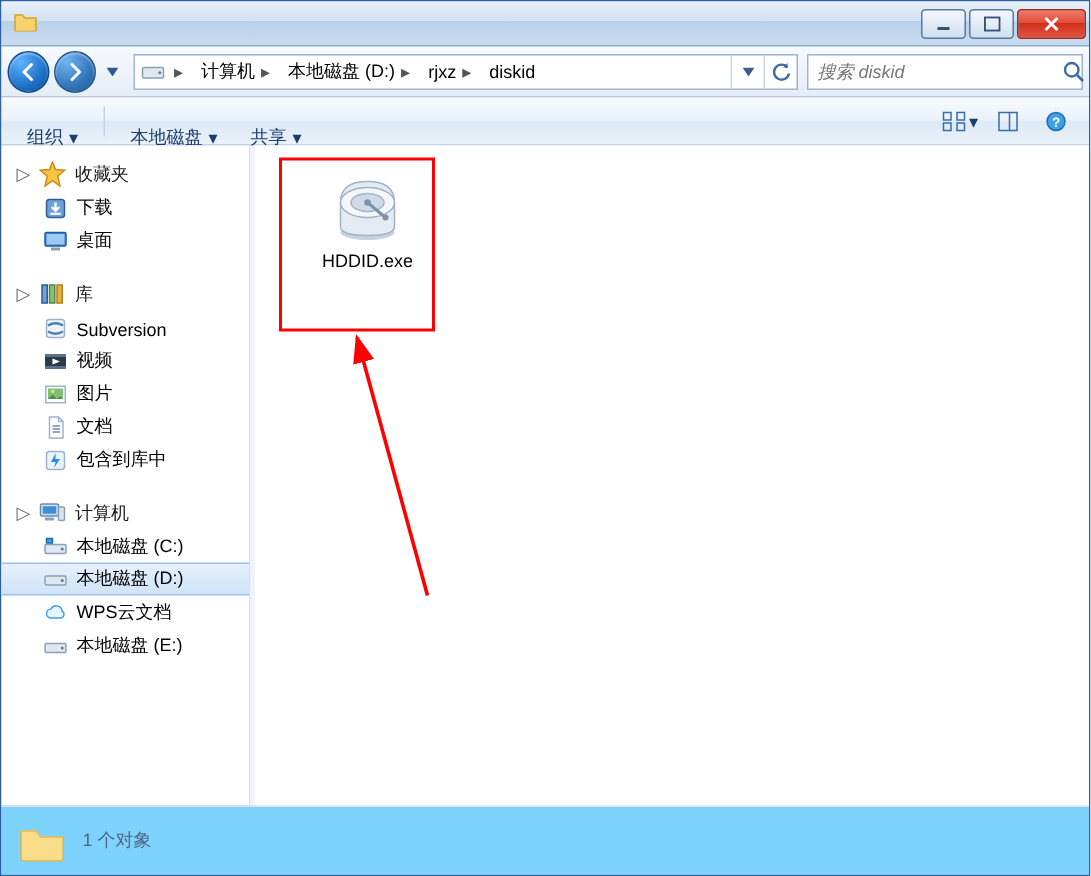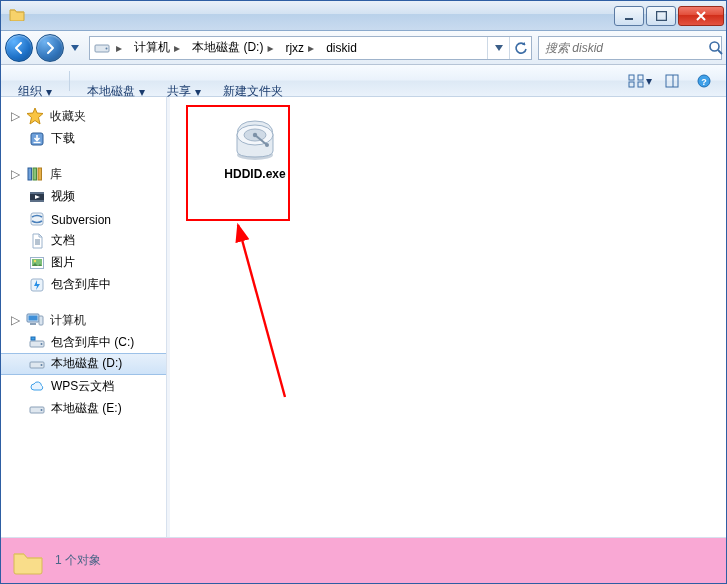--- a/index.html
+++ b/index.html
@@ -158,21 +158,21 @@
   .file-name { font-size:12px; color:#000; margin-top:4px; line-height:1.25; word-break:break-all; }
   
   .annot-rect {
     position:absolute; border:2px solid #ff0000; pointer-events:none;
   }
   .annot-arrow { position:absolute; pointer-events:none; }
   
   .detailsbar {
     height: 46px; border-top:1px solid #d7e1ee;
     display:flex; align-items:center; padding: 4px 10px; gap:10px;
-    background:#f9a8d4;
+    background:#7dd3fc;
   }
   .details-icon { width:34px; height:34px; }
   .details-text { color:#4b6688; }
 </style>
 </head>
 <body>
 
 <div class="window">
 
   <div class="titlebar">
@@ -279,23 +279,20 @@
     </div>
     <div class="tb-sep"></div>
     <div class="tb-btn">
       <span>本地磁盘</span>
       <span class="tb-drop">▾</span>
     </div>
     <div class="tb-btn">
       <span>共享</span>
       <span class="tb-drop">▾</span>
     </div>
-    <div class="tb-btn">
-      <span>新建文件夹</span>
-    </div>
     <div class="tb-right">
       <div class="tb-iconbtn">
         <svg width="16" height="14" viewBox="0 0 16 14">
             <rect x="1" y="1" width="5" height="5" fill="none" stroke="#3b6ca5"></rect>
             <rect x="10" y="1" width="5" height="5" fill="none" stroke="#3b6ca5"></rect>
             <rect x="1" y="8" width="5" height="5" fill="none" stroke="#3b6ca5"></rect>
             <rect x="10" y="8" width="5" height="5" fill="none" stroke="#3b6ca5"></rect>
           </svg>
         <span class="tb-drop" style="margin-left:2px;">▾</span>
       </div>
@@ -330,77 +327,87 @@
         </div>
         <div class="node">
           <span class="icon16">
             <svg viewBox="0 0 16 16" width="16" height="16">
                 <rect x="2" y="2" width="12" height="12" rx="2" fill="#6ea0da" stroke="#2d5c97"></rect>
                 <path d="M8 4 v5 M5.5 7 L8 9.5 L10.5 7" stroke="#fff" stroke-width="1.6" fill="none"></path>
                 <line x1="4.5" y1="11.5" x2="11.5" y2="11.5" stroke="#fff" stroke-width="1.4"></line>
               </svg>
           </span>
           <span>下载</span>
+        </div>
+        <div class="node">
+          <span class="icon16">
+            <svg viewBox="0 0 16 16" width="16" height="16">
+                <rect x="1" y="2" width="14" height="9" rx="1" fill="#3f8fd8" stroke="#1d5c9b"></rect>
+                <rect x="2" y="3" width="12" height="7" fill="#9ec8f0"></rect>
+                <rect x="5" y="12" width="6" height="2" fill="#8aa0b8"></rect>
+              </svg>
+          </span>
+          <span>桌面</span>
         </div>
       </div>
 
       <div class="group">
         <div class="group-head">
           <span class="disclosure">▷</span>
           <span class="icon18">
             <svg viewBox="0 0 18 18" width="18" height="18">
                 <rect x="2" y="3" width="3.5" height="12" fill="#6ea0da" stroke="#2d5c97"></rect>
                 <rect x="7" y="3" width="3.5" height="12" fill="#88c27a" stroke="#4a8a3c"></rect>
                 <rect x="12" y="3" width="3.5" height="12" fill="#e6b04a" stroke="#b07f22"></rect>
               </svg>
           </span>
           <span>库</span>
         </div>
         <div class="node">
           <span class="icon16">
             <svg viewBox="0 0 16 16" width="16" height="16">
+                <rect x="2" y="2" width="12" height="12" rx="2" fill="#eef3f8" stroke="#9cb3cc"></rect>
+                <path d="M3 6 q5 -3 10 0 M3 10 q5 3 10 0" stroke="#4a80bb" fill="none" stroke-width="1.6"></path>
+              </svg>
+          </span>
+          <span>Subversion</span>
+        </div>
+        <div class="node">
+          <span class="icon16">
+            <svg viewBox="0 0 16 16" width="16" height="16">
                 <rect x="1" y="3" width="14" height="10" rx="1" fill="#2d3a4c"></rect>
                 <rect x="1" y="3" width="14" height="2" fill="#5c6f87"></rect>
                 <rect x="1" y="11" width="14" height="2" fill="#5c6f87"></rect>
                 <path d="M6 6 l5 2 -5 2 z" fill="#fff"></path>
               </svg>
           </span>
           <span>视频</span>
         </div>
         <div class="node">
           <span class="icon16">
             <svg viewBox="0 0 16 16" width="16" height="16">
-                <rect x="2" y="2" width="12" height="12" rx="2" fill="#eef3f8" stroke="#9cb3cc"></rect>
-                <path d="M3 6 q5 -3 10 0 M3 10 q5 3 10 0" stroke="#4a80bb" fill="none" stroke-width="1.6"></path>
-              </svg>
-          </span>
-          <span>Subversion</span>
+                <rect x="1.5" y="2.5" width="13" height="11" fill="#fff" stroke="#9cb3cc"></rect>
+                <rect x="3" y="4" width="10" height="7" fill="#7ec07a"></rect>
+                <circle cx="6" cy="6" r="1.2" fill="#f2df5f"></circle>
+                <path d="M3 11 l3 -3 3 3 2 -2 2 2 v0 H3" fill="#4e8c4a"></path>
+              </svg>
+          </span>
+          <span>图片</span>
         </div>
         <div class="node">
           <span class="icon16">
             <svg viewBox="0 0 16 16" width="16" height="16">
                 <path d="M4 1 h6 l3 3 v11 H4 Z" fill="#fff" stroke="#9cb3cc"></path>
                 <path d="M10 1 v3 h3" fill="none" stroke="#9cb3cc"></path>
                 <line x1="6" y1="7" x2="11" y2="7" stroke="#6d87a3"></line>
                 <line x1="6" y1="9" x2="11" y2="9" stroke="#6d87a3"></line>
                 <line x1="6" y1="11" x2="11" y2="11" stroke="#6d87a3"></line>
               </svg>
           </span>
           <span>文档</span>
-        </div>
-        <div class="node">
-          <span class="icon16">
-            <svg viewBox="0 0 16 16" width="16" height="16">
-                <rect x="1.5" y="2.5" width="13" height="11" fill="#fff" stroke="#9cb3cc"></rect>
-                <rect x="3" y="4" width="10" height="7" fill="#7ec07a"></rect>
-                <circle cx="6" cy="6" r="1.2" fill="#f2df5f"></circle>
-                <path d="M3 11 l3 -3 3 3 2 -2 2 2 v0 H3" fill="#4e8c4a"></path>
-              </svg>
-          </span>
-          <span>图片</span>
         </div>
         <div class="node">
           <span class="icon16">
             <svg viewBox="0 0 16 16" width="16" height="16">
                 <rect x="2" y="2" width="12" height="12" rx="2" fill="#eaf3fb" stroke="#9cb3cc"></rect>
                 <path d="M8 3 L5 9 h3 l-1 4 4 -6 h-3 Z" fill="#2a90e6"></path>
               </svg>
           </span>
           <span>包含到库中</span>
         </div>
@@ -420,21 +427,21 @@
           <span>计算机</span>
         </div>
         <div class="node">
           <span class="icon16">
             <svg viewBox="0 0 16 16" width="16" height="16">
                 <rect x="1" y="6" width="14" height="6" rx="1" fill="#dfe7ef" stroke="#8aa0b8"></rect>
                 <circle cx="12.5" cy="9" r="1" fill="#5b7da3"></circle>
                 <rect x="2" y="2" width="4" height="3" fill="#3fa0e8" stroke="#1d6db5"></rect>
               </svg>
           </span>
-          <span>包含到库中 (C:)</span>
+          <span>本地磁盘 (C:)</span>
         </div>
         <div class="node selected">
           <span class="icon16">
             <svg viewBox="0 0 16 16" width="16" height="16">
                 <rect x="1" y="6" width="14" height="6" rx="1" fill="#dfe7ef" stroke="#8aa0b8"></rect>
                 <circle cx="12.5" cy="9" r="1" fill="#5b7da3"></circle>
               </svg>
           </span>
           <span>本地磁盘 (D:)</span>
         </div>
@@ -456,21 +463,21 @@
           <span>本地磁盘 (E:)</span>
         </div>
       </div>
 
     </div>
 
     <div class="splitter"></div>
 
     <div class="content">
 
-      <div class="file-item" style="left:42px; top:14px;font-weight:bold;">
+      <div class="file-item" style="left:32px; top:14px;">
         <span class="file-icon">
           <svg viewBox="0 0 48 48" width="48" height="48">
             <ellipse cx="24" cy="40" rx="18" ry="5" fill="#c8d2dd"></ellipse>
             <path d="M6 20 q0 -14 18 -14 q18 0 18 14 v16 q0 6 -18 6 q-18 0 -18 -6 Z" fill="#e4ebf2" stroke="#9fb3c8"></path>
             <ellipse cx="24" cy="20" rx="18" ry="10" fill="#f4f7fb" stroke="#9fb3c8"></ellipse>
             <ellipse cx="24" cy="20" rx="11" ry="6" fill="#cfdae6" stroke="#a3b5c8"></ellipse>
             <circle cx="24" cy="20" r="2.2" fill="#7d92a8"></circle>
             <path d="M24 20 L36 30" stroke="#7d92a8" stroke-width="2"></path>
             <circle cx="36" cy="30" r="2" fill="#7d92a8"></circle>
           </svg>

